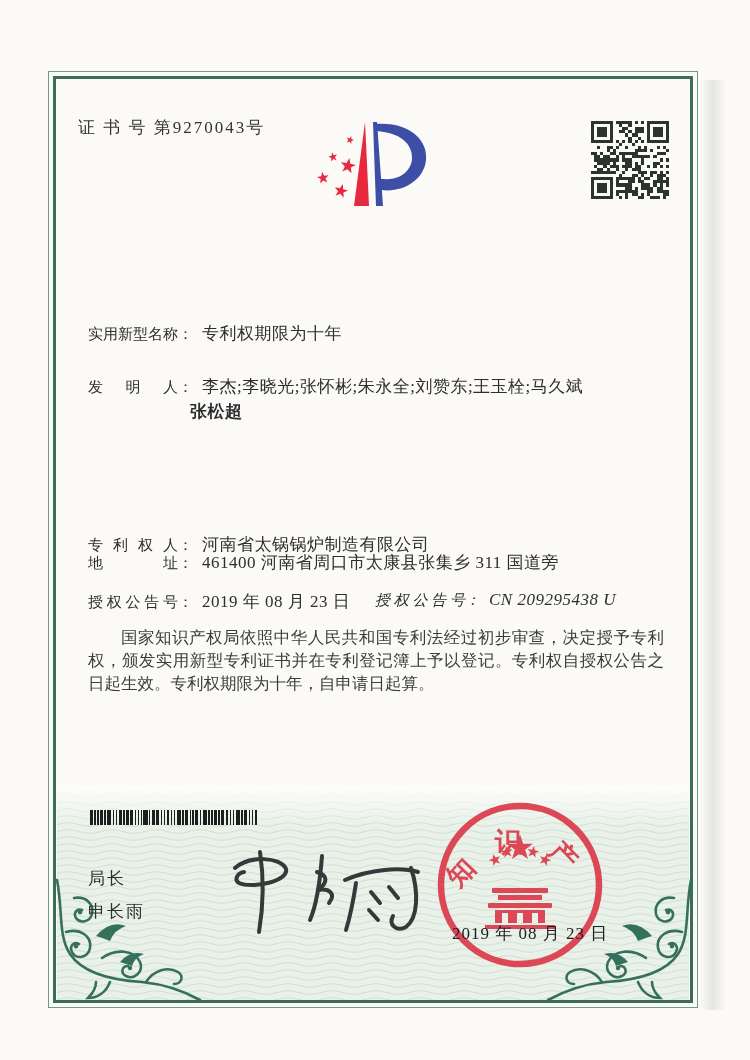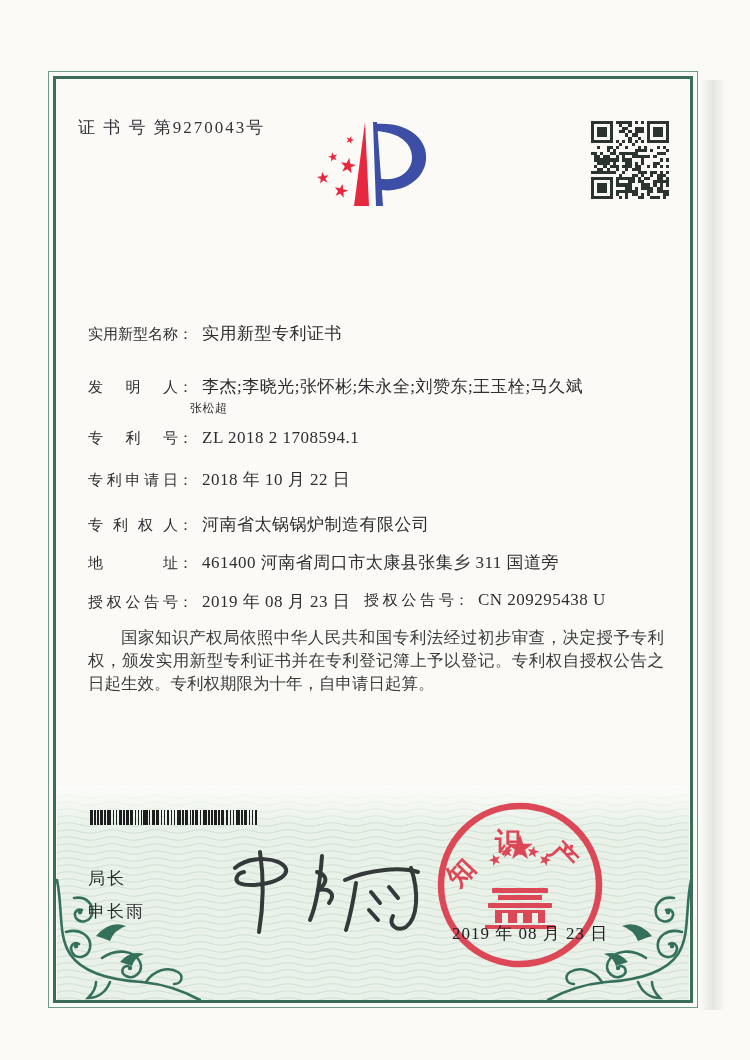--- a/index.html
+++ b/index.html
@@ -43,22 +43,22 @@
     font-size:41px;font-weight:600;letter-spacing:7px;color:#26262b;z-index:4;
   }
   
   .frow{position:absolute;left:88px;font-size:17px;color:#2e2e31;z-index:4;white-space:nowrap;}
   .flabel{
     display:inline-block;width:90px;font-size:15px;
     text-align:justify;text-align-last:justify;vertical-align:baseline;
   }
   .fcolon{display:inline-block;margin-right:9px;font-size:15px;}
   .fvalue{font-size:17px;letter-spacing:.5px;}
-  .fvalue2{position:absolute;left:102px;top:25px;font-size:12px;letter-spacing:.5px;}
-  .fpair2{position:absolute;left:276px;top:0;}
+  .fvalue2{position:absolute;left:102px;top:25px;font-size:17px;letter-spacing:.5px;font-weight:bold;}
+  .fpair2{position:absolute;left:287px;top:0;font-style:italic;}
   
   .legal{
     position:absolute;left:88px;width:576px;z-index:4;
     font-size:16.5px;line-height:23px;color:#3a3d3a;text-align:justify;
   }
   .legal p{margin:0 0 9px 0;text-indent:2em;}
   
   .barcode{position:absolute;left:90px;top:810px;height:15px;z-index:4;font-size:0;}
   .barcode i{display:inline-block;height:15px;background:#1d1f1e;margin-right:1.6px;vertical-align:top;}
   .director{position:absolute;left:88px;z-index:4;font-family:"Liberation Sans","DejaVu Sans",sans-serif;
@@ -471,37 +471,31 @@
         <rect x="49.92" y="74.88" width="3.12" height="3.12" fill="#2b342e"></rect>
         <rect x="59.28" y="74.88" width="3.12" height="3.12" fill="#2b342e"></rect>
         <rect x="62.40" y="74.88" width="3.12" height="3.12" fill="#2b342e"></rect>
         <rect x="65.52" y="74.88" width="3.12" height="3.12" fill="#2b342e"></rect>
         <rect x="71.76" y="74.88" width="3.12" height="3.12" fill="#2b342e"></rect>
       </svg>
   </div>
 
 
   <div class="frow" style="top:322px">
-    <span class="flabel">实用新型名称</span><span class="fcolon">：</span><span class="fvalue">实用新型专利证书</span>
+    <span class="flabel">实用新型名称</span><span class="fcolon">：</span><span class="fvalue">专利权期限为十年</span>
   </div>
 
   <div class="frow" style="top:375px">
     <span class="flabel">发明人</span><span class="fcolon">：</span><span class="fvalue">李杰;李晓光;张怀彬;朱永全;刘赞东;王玉栓;马久斌</span>
     <span class="fvalue2">张松超</span>
   </div>
 
-  <div class="frow" style="top:428px">
-    <span class="flabel">专利号</span><span class="fcolon">：</span><span class="fvalue">ZL 2018 2 1708594.1</span>
-  </div>
-
-  <div class="frow" style="top:468px">
-    <span class="flabel">专利申请日</span><span class="fcolon">：</span><span class="fvalue">2018 年 10 月 22 日</span>
-  </div>
-
-  <div class="frow" style="top:513px">
+
+
+  <div class="frow" style="top:533px">
     <span class="flabel">专利权人</span><span class="fcolon">：</span><span class="fvalue">河南省太锅锅炉制造有限公司</span>
   </div>
 
   <div class="frow" style="top:551px">
     <span class="flabel">地址</span><span class="fcolon">：</span><span class="fvalue">461400 河南省周口市太康县张集乡 311 国道旁</span>
   </div>
 
   <div class="frow" style="top:590px">
     <span class="flabel">授权公告号</span><span class="fcolon">：</span><span class="fvalue">2019 年 08 月 23 日</span>
     <span class="fpair2">

